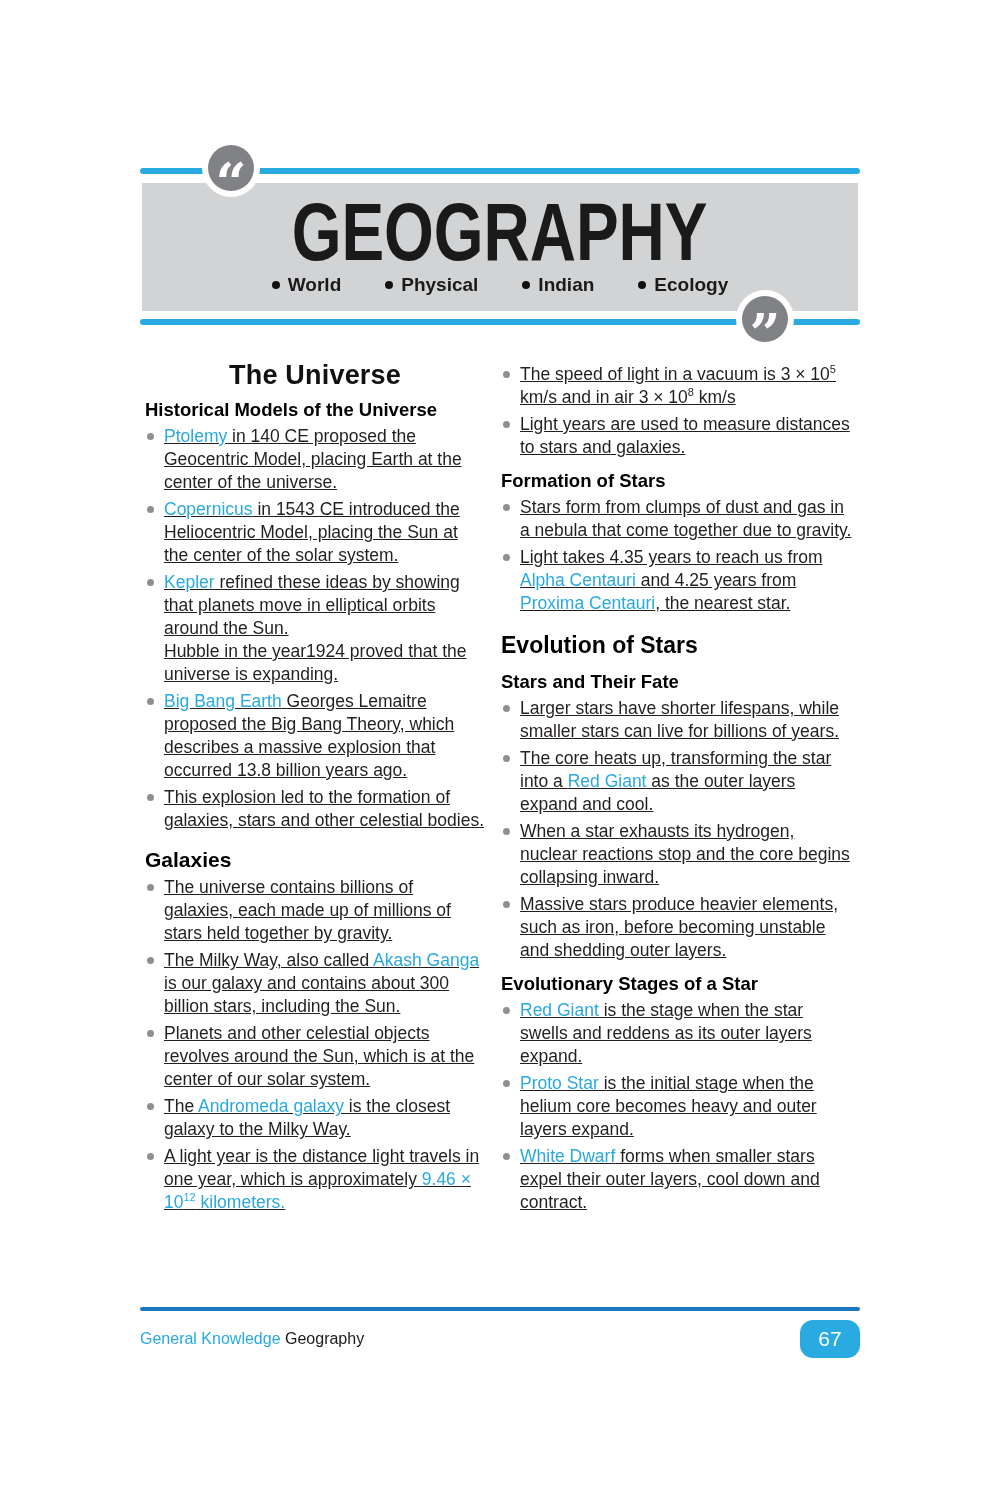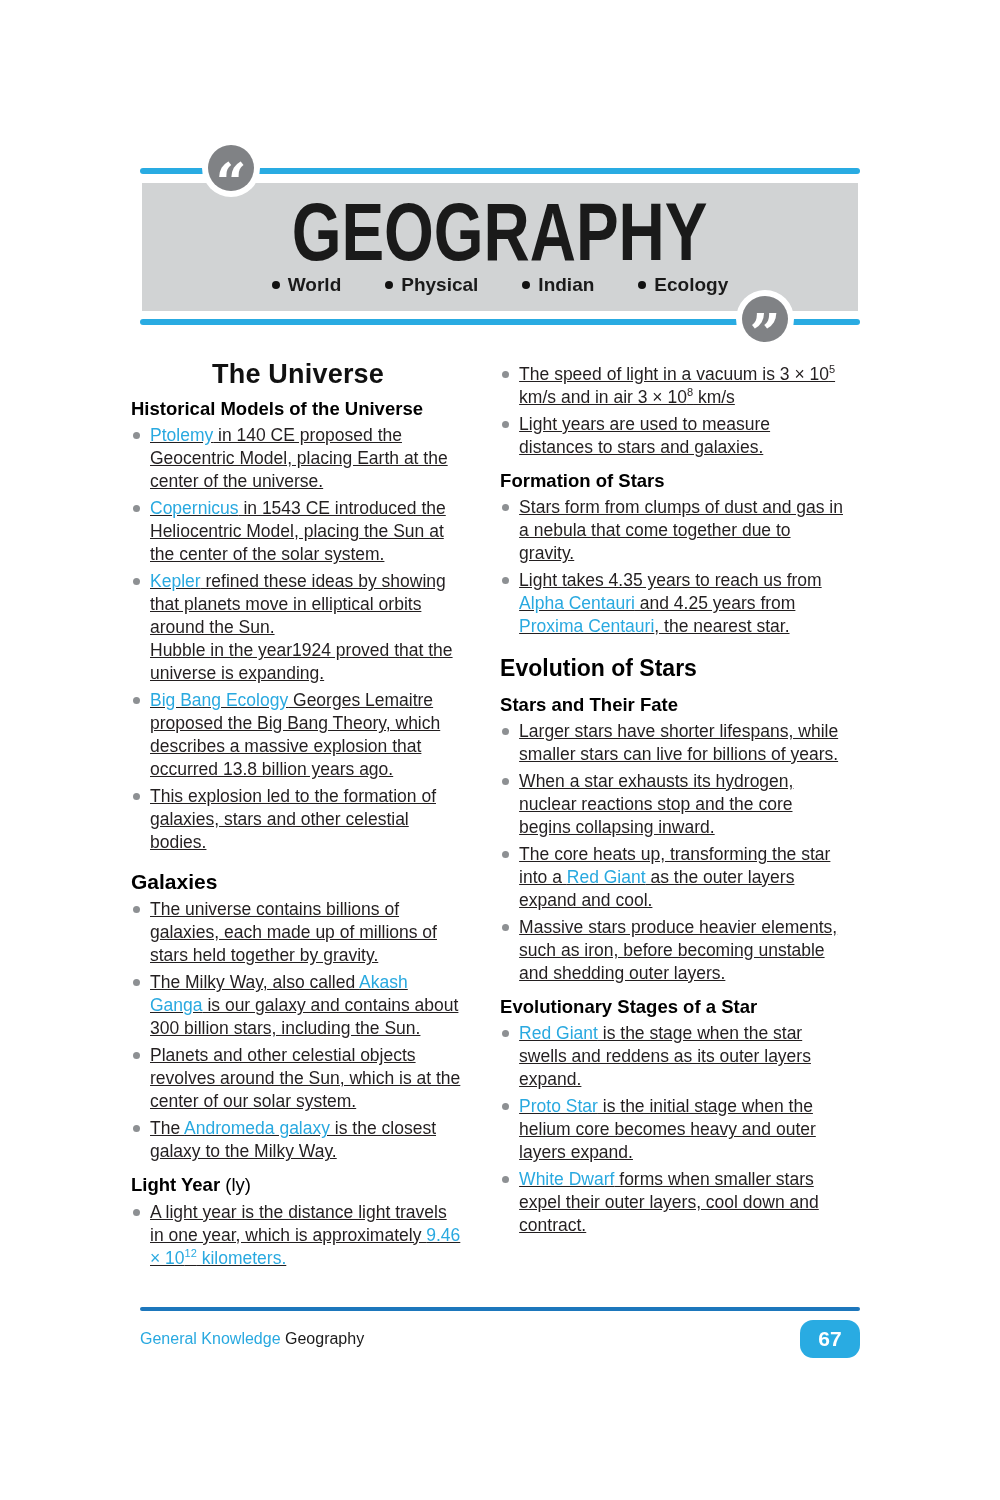--- a/index.html
+++ b/index.html
@@ -39,21 +39,21 @@
     overflow:hidden;
   }
   .quote-circle.open { left:68px; top:-23px; }
   .quote-circle.close { right:72px; top:128px; }
   .quote-circle span {
     font-family:"DejaVu Serif",serif; font-weight:bold; color:#fff;
     font-size:54px; line-height:1; transform:translateY(15px);
   }
 
   
-  .columns { position:absolute; left:131px; top:363px; width:715px; display:flex; gap:35px; }
+  .columns { position:absolute; left:145px; top:363px; width:715px; display:flex; gap:16px;align-items:flex-end; }
   .col { font-size:17.5px; line-height:23px; }
   .col.left { width:340px; }
   .col.right { width:352px; }
   .col-title { font-size:27px; font-weight:bold; color:#111; text-align:center; margin-bottom:12px; letter-spacing:0.2px; }
   .heading { color:#000; font-weight:bold; margin:11px 0 4px 0; line-height:1.2; }
   .heading.md { font-size:18.5px; }
   .heading.lg { font-size:21px; margin-top:15px; }
   .heading.xl { font-size:23px; margin-top:17px; margin-bottom:2px; }
   .head-suffix { font-weight:normal; }
   .bullets { list-style:none; }
@@ -63,21 +63,21 @@
   .blue { color:#29a9e0; }
   sup { font-size:11px; line-height:0; vertical-align:super; }
 
   
   .footer { position:absolute; left:140px; top:1307px; width:720px; }
   .footer-rule { height:4px; background:#1d77bc; border-radius:2px; }
   .footer-row { display:flex; justify-content:space-between; align-items:center; margin-top:9px; }
   .footer-text { font-size:16px; color:#1a1a1a; }
   .page-badge {
     min-width:60px; height:38px; padding:0 10px; background:#29abe2;
-    border-radius:13px; color:#fff; font-weight:bold; font-size:21px;
+    border-radius:13px; color:#fff; font-weight:normal; font-size:21px;
     display:flex; align-items:center; justify-content:center;
   }
 </style>
 </head>
 <body>
 
 <div class="page">
 
   <header class="banner-wrap">
     <div class="blue-line top"></div>
@@ -123,21 +123,21 @@
           <li class="bullet-item">
             <span class="dot"></span>
             <p class="content"><span class="blue">Copernicus</span><span> in 1543 CE introduced the Heliocentric Model, placing the Sun at the center of the solar system.</span></p>
           </li>
           <li class="bullet-item">
             <span class="dot"></span>
             <p class="content"><span class="blue">Kepler</span><span> refined these ideas by showing that planets move in elliptical orbits around the Sun.</span><br><span>Hubble in the year1924 proved that the universe is expanding.</span></p>
           </li>
           <li class="bullet-item">
             <span class="dot"></span>
-            <p class="content"><span class="blue">Big Bang Ecology</span><span> Georges Lemaitre proposed the Big Bang Theory, which describes a massive explosion that occurred 13.8 billion years ago.</span></p>
+            <p class="content"><span class="blue">Big Bang Earth</span><span> Georges Lemaitre proposed the Big Bang Theory, which describes a massive explosion that occurred 13.8 billion years ago.</span></p>
           </li>
           <li class="bullet-item">
             <span class="dot"></span>
             <p class="content"><span>This explosion led to the formation of galaxies, stars and other celestial bodies.</span></p>
           </li>
         </ul>
         <h3 class="heading lg"><span class="head-main">Galaxies</span></h3>
         <ul class="bullets">
           <li class="bullet-item">
             <span class="dot"></span>
@@ -149,21 +149,20 @@
           </li>
           <li class="bullet-item">
             <span class="dot"></span>
             <p class="content"><span>Planets and other celestial objects revolves around the Sun, which is at the center of our solar system.</span></p>
           </li>
           <li class="bullet-item">
             <span class="dot"></span>
             <p class="content"><span>The </span><span class="blue">Andromeda galaxy</span><span> is the closest galaxy to the Milky Way.</span></p>
           </li>
         </ul>
-        <h3 class="heading md"><span class="head-main">Light Year</span><span class="head-suffix"> (ly)</span></h3>
         <ul class="bullets">
           <li class="bullet-item">
             <span class="dot"></span>
             <p class="content"><span>A light year is the distance light travels in one year, which is approximately </span><span class="blue">9.46 × 10</span><sup class="blue">12</sup><span class="blue"> kilometers.</span></p>
           </li>
         </ul>
       </section>
     <section class="col right" id="col-right">
         <ul class="bullets">
           <li class="bullet-item">
@@ -188,25 +187,25 @@
         </ul>
         <h3 class="heading xl"><span class="head-main">Evolution of Stars</span></h3>
         <h3 class="heading md"><span class="head-main">Stars and Their Fate</span></h3>
         <ul class="bullets">
           <li class="bullet-item">
             <span class="dot"></span>
             <p class="content"><span>Larger stars have shorter lifespans, while smaller stars can live for billions of years.</span></p>
           </li>
           <li class="bullet-item">
             <span class="dot"></span>
+            <p class="content"><span>The core heats up, transforming the star into a </span><span class="blue">Red Giant</span><span> as the outer layers expand and cool.</span></p>
+          </li>
+          <li class="bullet-item">
+            <span class="dot"></span>
             <p class="content"><span>When a star exhausts its hydrogen, nuclear reactions stop and the core begins collapsing inward.</span></p>
-          </li>
-          <li class="bullet-item">
-            <span class="dot"></span>
-            <p class="content"><span>The core heats up, transforming the star into a </span><span class="blue">Red Giant</span><span> as the outer layers expand and cool.</span></p>
           </li>
           <li class="bullet-item">
             <span class="dot"></span>
             <p class="content"><span>Massive stars produce heavier elements, such as iron, before becoming unstable and shedding outer layers.</span></p>
           </li>
         </ul>
         <h3 class="heading md"><span class="head-main">Evolutionary Stages of a Star</span></h3>
         <ul class="bullets">
           <li class="bullet-item">
             <span class="dot"></span>

